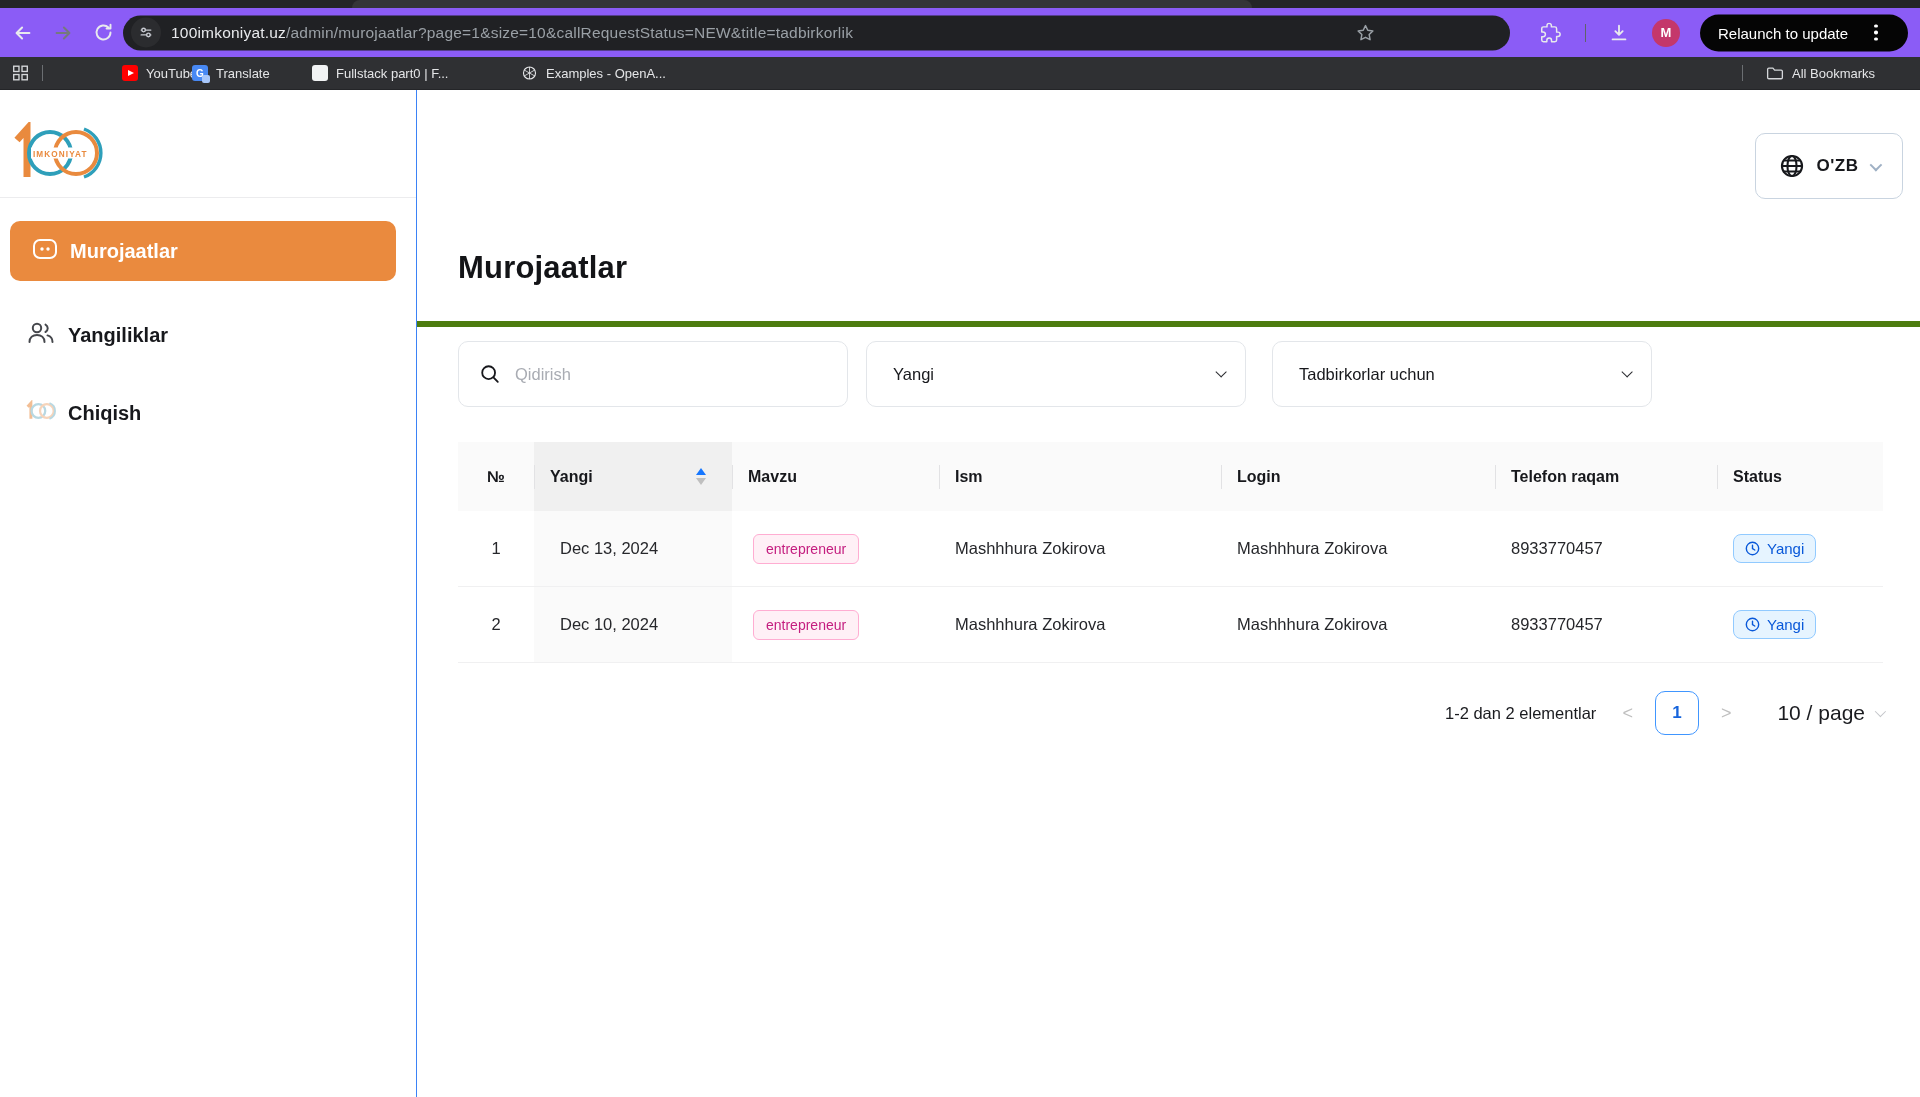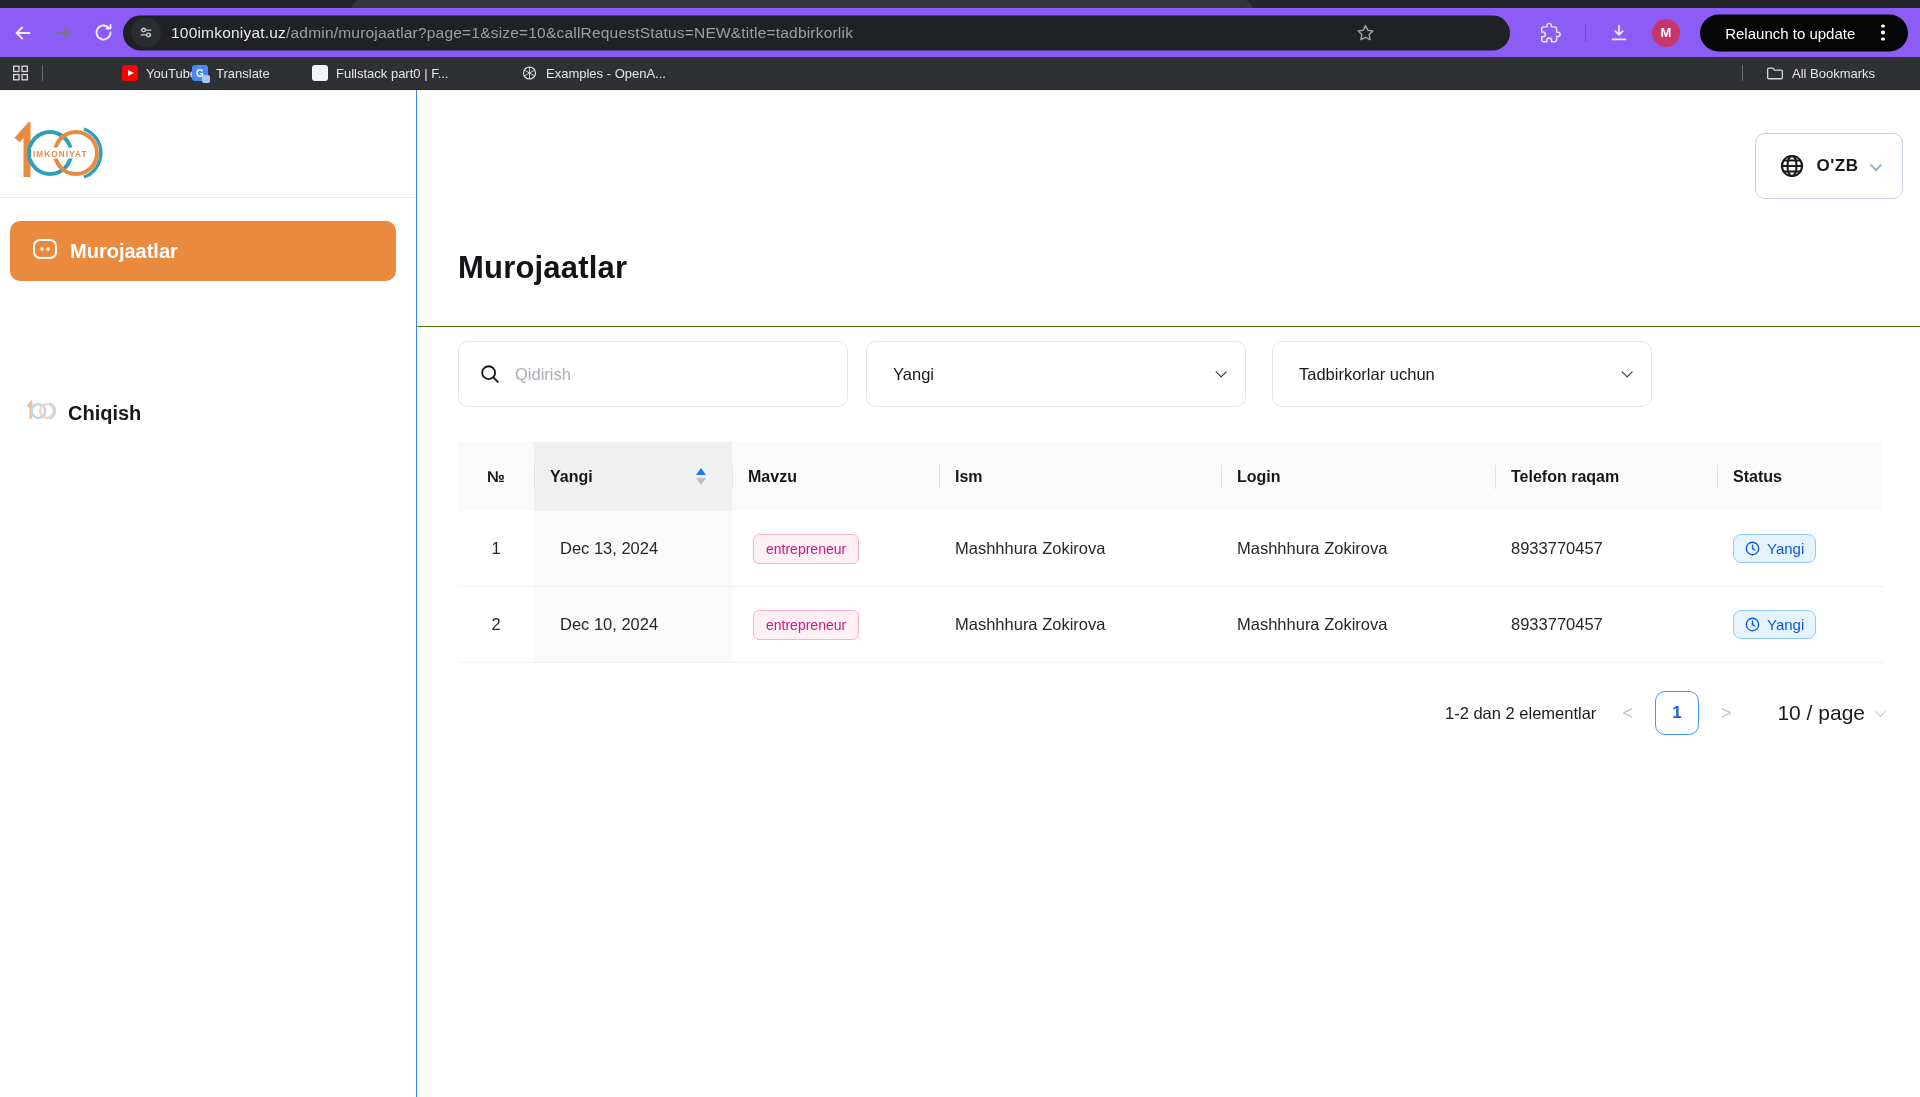--- a/index.html
+++ b/index.html
@@ -18,21 +18,21 @@
     background:#202124; border-radius:18px; display:flex; align-items:center; }
   .site-chip { margin-left:8px; width:30px; height:30px; border-radius:50%; background:#2B2C2F; display:flex; align-items:center; justify-content:center; }
   .url { margin-left:10px; font-size:15.5px; white-space:nowrap; letter-spacing:.2px; }
   .url .domain { color:#E8EAED; }
   .url .path { color:#9AA0A6; }
   .omni-star { position:absolute; left:1355px; top:50%; transform:translateY(-50%); }
   .sep-v { width:1px; height:18px; background:#5F6368; }
   .avatar { width:28px; height:28px; border-radius:50%; background:#C4376B; color:#fff; font-size:13px; font-weight:700;
     display:flex; align-items:center; justify-content:center; }
   .relaunch { position:absolute; top:50%; transform:translateY(-50%); left:1700px; height:37px; min-width:208px;
-    background:#050505; border-radius:19px; color:#fff; font-size:15px; display:flex; align-items:center; padding:0 10px 0 18px; gap:20px;justify-content:center; }
+    background:#050505; border-radius:19px; color:#fff; font-size:15px; display:flex; align-items:center; padding:0 10px 0 18px; gap:20px; }
   .dots3 { display:flex; flex-direction:column; gap:3px; padding:4px 6px; }
   .dots3 i { width:3.5px; height:3.5px; border-radius:50%; background:#fff; }
 
   .bookmarks { position:absolute; top:57px; left:0; width:1920px; height:33px; background:#2F3033; border-bottom:1px solid #242528; }
   .bookmarks .bm { position:absolute; top:50%; transform:translateY(-50%); display:flex; align-items:center; gap:8px;
     color:#E4E5E7; font-size:13px; white-space:nowrap; }
   .fav { width:16px; height:16px; border-radius:3px; display:flex; align-items:center; justify-content:center; flex:0 0 auto; }
   .fav-yt { background:#F00; }
   .fav-yt i { width:0; height:0; border-left:6px solid #fff; border-top:3.5px solid transparent; border-bottom:3.5px solid transparent; margin-left:2px; }
   .fav-tr { background:#4889F4; color:#fff; font-size:10px; font-weight:700; position:relative; }
@@ -49,21 +49,21 @@
   .item-active { top:131px; left:10px; width:386px; height:60px; background:#EA8A3E; border-radius:10px; }
   .item-active .lbl { color:#fff; }
   .item-active .ic { margin-left:20px; }
   .item-active .lbl { margin-left:10px; }
   .item-plain .ic { margin-left:26px; }
   .item-plain .lbl { margin-left:12px; }
   .item-y { top:222px; left:0; width:400px; height:46px; }
   .item-c { top:300px; left:0; width:400px; height:46px; }
 
   .main { position:relative; flex:1 1 auto; }
-  .main-header { position:relative; height:237px; border-bottom:1px solid #4d7c0f; }
+  .main-header { position:relative; height:237px; border-bottom:6px solid #4d7c0f; }
   .lang-box { position:absolute; top:43px; right:17px; width:148px; height:66px; border:1.5px solid #C9D4E0;
     border-radius:10px; background:#fff; display:flex; align-items:center; justify-content:center; gap:12px; cursor:pointer; }
   .lang-box .lang { font-size:17px; font-weight:600; color:#17181C; letter-spacing:.5px; }
   .chev { width:9px; height:9px; border-right:2px solid #9FB0C4; border-bottom:2px solid #9FB0C4; transform:rotate(45deg) translateY(-2px); }
   .page-title { position:absolute; left:41px; top:160px; font-size:31px; font-weight:800; color:#131417; letter-spacing:.2px; }
 
   .filters { display:flex; margin:14px 0 0 41px; }
   .f-box { height:66px; border:1px solid #E3E6EA; border-radius:10px; background:#fff; display:flex; align-items:center; }
   .searchbox { width:390px; padding:8px 20px; gap:14px; }
   .searchbox input { border:0; outline:0; flex:1; font-size:16.5px; color:#17181C; font-family:inherit; background:transparent; }
@@ -241,20 +241,31 @@
         <span class="ic">
           <svg width="30" height="30" viewBox="0 0 30 30">
               <rect x="4" y="6" width="22" height="18" rx="6" fill="none" stroke="#fff" stroke-width="2"></rect>
               <circle cx="12" cy="15" r="1.7" fill="#fff"></circle>
               <circle cx="18" cy="15" r="1.7" fill="#fff"></circle>
             </svg>
         </span>
         <span class="lbl">Murojaatlar</span>
       </div>
 
+      <div class="side-item item-plain item-y">
+        <span class="ic">
+          <svg width="30" height="30" viewBox="0 0 30 30" fill="none" stroke="#45474C" stroke-width="2" stroke-linecap="round">
+            <circle cx="11" cy="10" r="4.2"></circle>
+              <path d="M3.5 24c0-4.4 3.4-7 7.5-7s7.5 2.6 7.5 7"></path>
+            <path d="M19.5 6.6a4.2 4.2 0 0 1 0 7.4"></path>
+              <path d="M21.5 17.4c3 .8 5 3 5 6.6"></path>
+          </svg>
+        </span>
+        <span class="lbl">Yangiliklar</span>
+      </div>
 
       <div class="side-item item-plain item-c">
         <span class="ic" style="opacity:.55;">
           <svg width="30" height="22" viewBox="0 0 92 62">
             <path d="M5 18 L15 7 V55" stroke="#E98A3E" stroke-width="9" fill="none"></path>
             <circle cx="38" cy="31" r="21" fill="none" stroke="#7FB9CB" stroke-width="7"></circle>
             <circle cx="64" cy="31" r="21" fill="none" stroke="#F0B183" stroke-width="7"></circle>
             <path d="M72 7 a25.5 25.5 0 0 1 0 48" fill="none" stroke="#7FB9CB" stroke-width="6"></path>
           </svg>
         </span>

